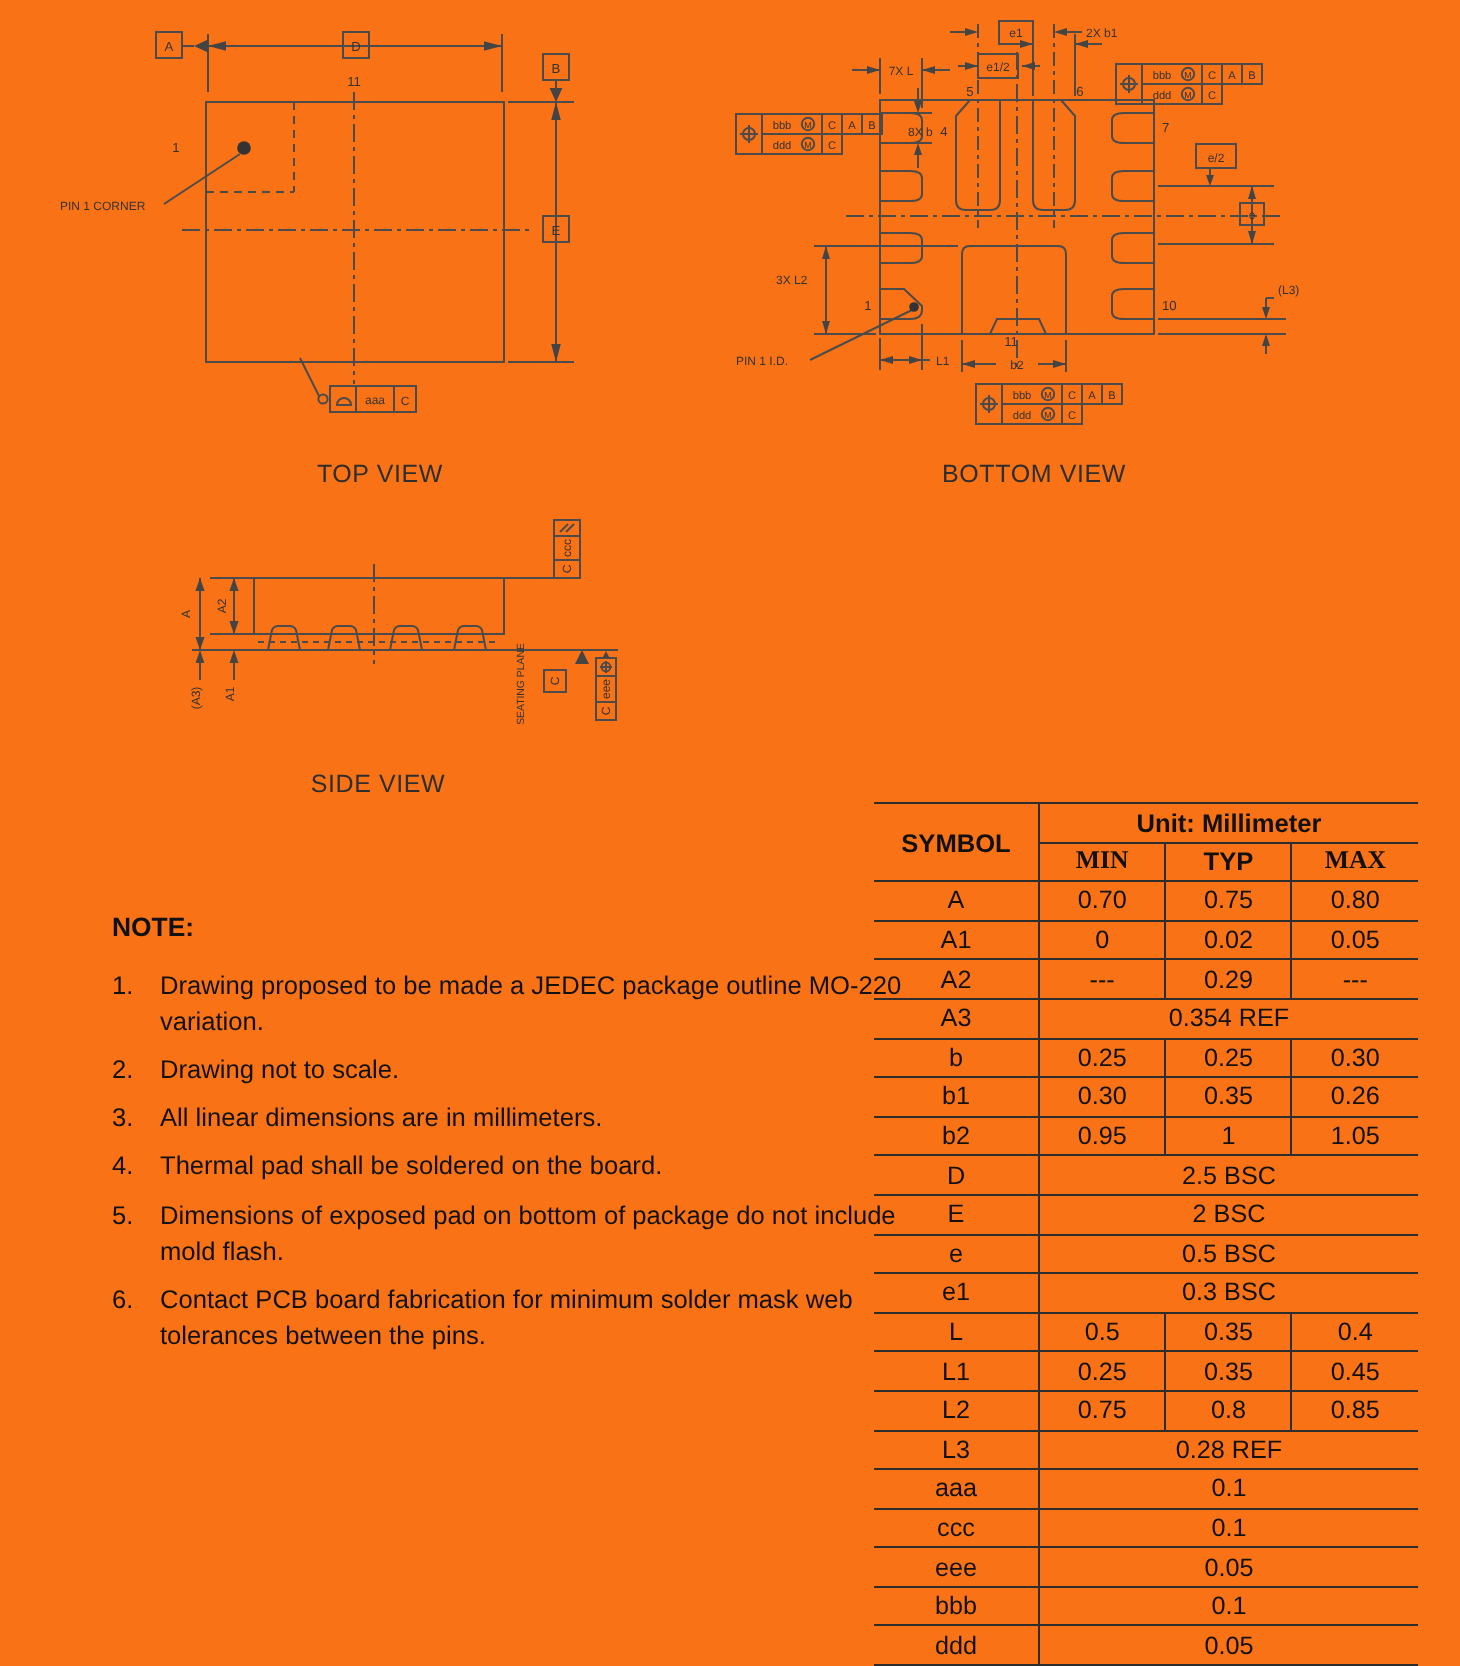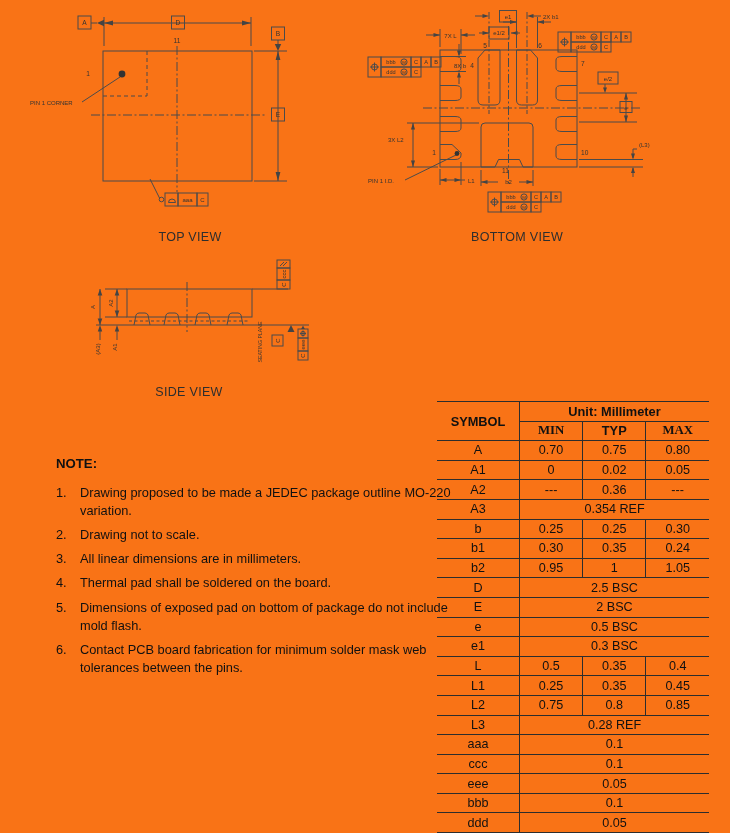--- a/index.html
+++ b/index.html
@@ -313,38 +313,38 @@
         </tr>
     <tr>
           <td>A1</td>
           <td class="vl">0</td>
           <td class="vl">0.02</td>
           <td class="vl">0.05</td>
         </tr>
     <tr>
           <td>A2</td>
           <td class="vl">---</td>
-          <td class="vl">0.36</td>
+          <td class="vl">0.29</td>
           <td class="vl">---</td>
         </tr>
     <tr>
           <td>A3</td>
           <td class="vl" colspan="3">0.354 REF</td>
         </tr>
     <tr>
           <td>b</td>
           <td class="vl">0.25</td>
           <td class="vl">0.25</td>
           <td class="vl">0.30</td>
         </tr>
     <tr>
           <td>b1</td>
           <td class="vl">0.30</td>
           <td class="vl">0.35</td>
-          <td class="vl">0.24</td>
+          <td class="vl">0.26</td>
         </tr>
     <tr>
           <td>b2</td>
           <td class="vl">0.95</td>
           <td class="vl">1</td>
           <td class="vl">1.05</td>
         </tr>
     <tr>
           <td>D</td>
           <td class="vl" colspan="3">2.5 BSC</td>

